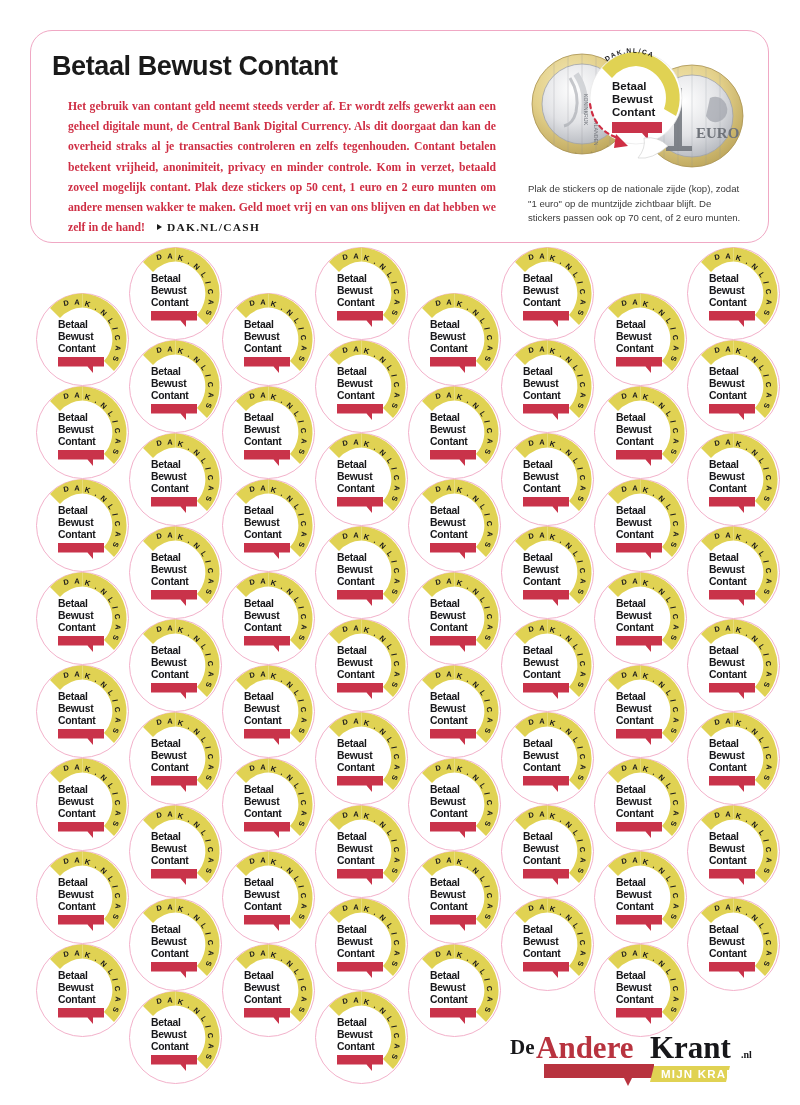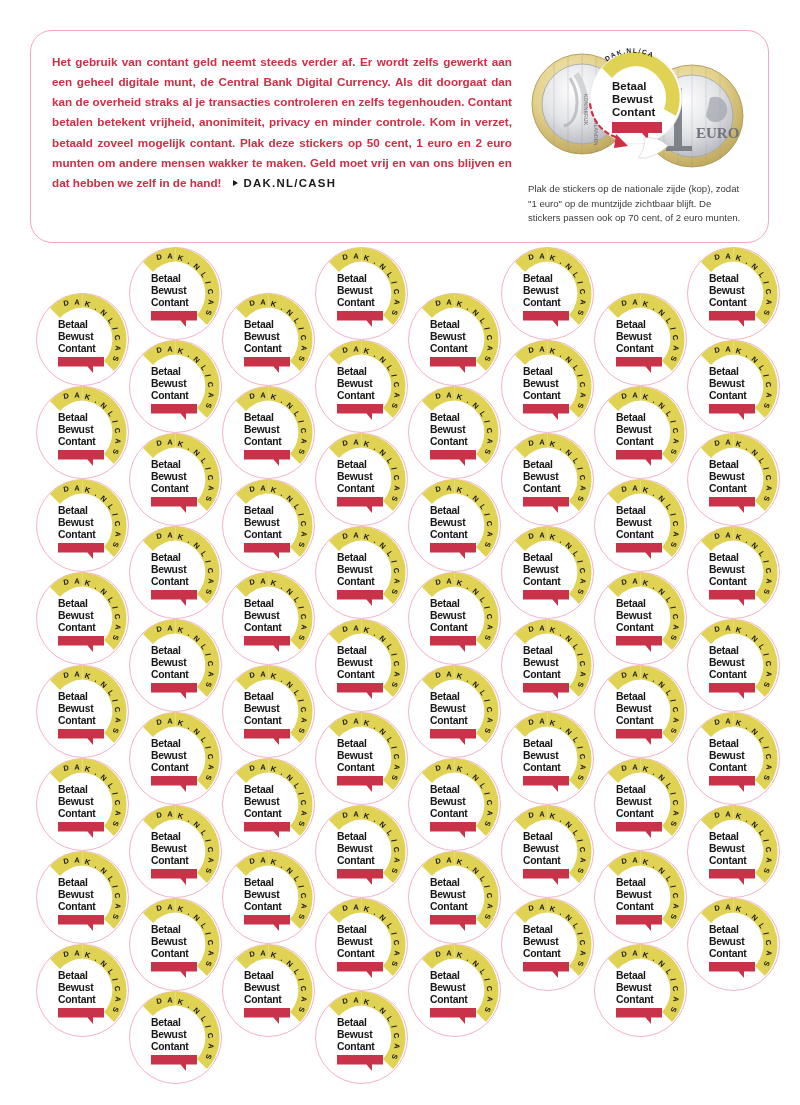--- a/index.html
+++ b/index.html
@@ -19,21 +19,21 @@
   .kicker{
     color:#cf2e44;font-size:11.2px;font-weight:bold;letter-spacing:2.0px;
     text-transform:uppercase;margin:0 0 5px 0;line-height:1.2;
   }
   .headline{
     color:#1a1a1a;font-size:27px;font-weight:bold;letter-spacing:-0.4px;
     margin:0 0 13px 0;line-height:1.08;
   }
   .body-copy{
     color:#cf2e44;font-size:11.7px;font-weight:bold;line-height:1.72;
-    margin:0;text-align:justify;
+    margin:16px;text-align:justify;font-family:Liberation Serif, serif;
   }
   .url-wrap{display:inline-block;white-space:nowrap;margin-left:12px;}
   .url-arrow{
     display:inline-block;width:0;height:0;vertical-align:1px;
     border-left:5px solid #1a1a1a;border-top:3.6px solid transparent;
     border-bottom:3.6px solid transparent;margin-right:5px;
   }
   .url-text{color:#1a1a1a;font-size:11.4px;font-weight:bold;letter-spacing:1.3px;}
 
   
@@ -57,20 +57,21 @@
   .logo svg{display:block;}
 </style>
 </head>
 <body>
 
 <div class="page">
 
   <div class="header-frame"></div>
 
   <div class="header-text">
+    <h1 class="headline">Betaal Bewust Contant</h1>
     <p class="body-copy"><span>Het gebruik van contant geld neemt steeds verder af. Er wordt zelfs gewerkt aan een geheel digitale munt, de Central Bank Digital Currency. Als dit doorgaat dan kan de overheid straks al je transacties controleren en zelfs tegenhouden. Contant betalen betekent vrijheid, anonimiteit, privacy en minder controle. Kom in verzet, betaald zoveel mogelijk contant. Plak deze stickers op 50 cent, 1 euro en 2 euro munten om andere mensen wakker te maken. Geld moet vrij en van ons blijven en dat hebben we zelf in de hand!</span><span class="url-wrap"><span class="url-arrow"></span><span class="url-text">DAK.NL/CASH</span></span></p>
   </div>
 
   <div class="coin-art">
     <svg viewBox="0 0 230 140" width="230" height="140">
       <defs>
         <radialGradient id="goldRim" cx="40%" cy="32%" r="72%">
           <stop offset="0%" stop-color="#f4e9b8"></stop>
           <stop offset="55%" stop-color="#e3d08a"></stop>
           <stop offset="100%" stop-color="#bda65c"></stop>
@@ -1017,14 +1018,25 @@
           <path id="arcp65" d="M 17 22 A 40 40 0 0 1 78 70" fill="none"></path>
           <text class="arc-text"><textPath href="#arcp65" startOffset="14%">D A K . N L / C A S H</textPath></text>
           <text class="st-line" x="24" y="37">Betaal</text>
           <text class="st-line" x="24" y="49">Bewust</text>
           <text class="st-line" x="24" y="61">Contant</text>
           <path d="M24 66 L70 66 L70 75.5 L59 75.5 L59 82 L53.5 75.5 L24 75.5 Z" fill="#c9334a"></path>
         </svg>
       </div>
     </div>
 
+  <div class="logo">
+    <svg viewBox="0 0 258 62" width="258" height="62">
+      <text x="2" y="26" font-family="Liberation Serif, serif" font-size="21" font-weight="bold" fill="#17171a">De</text>
+      <text x="28" y="30" font-family="Liberation Serif, serif" font-size="31" font-weight="bold" fill="#b8333f">Andere</text>
+      <text x="142" y="30" font-family="Liberation Serif, serif" font-size="31" font-weight="bold" fill="#17171a">Krant</text>
+      <text x="233" y="30" font-family="Liberation Serif, serif" font-size="10" font-weight="bold" fill="#17171a">.nl</text>
+      <path d="M36 36 L146 36 L146 50 L124 50 L120 58 L116 50 L36 50 Z" fill="#b8333f"></path>
+      <path d="M146 38 L222 38 L218 54 L142 54 Z" fill="#e0d253"></path>
+      <text x="153" y="50" font-family="Liberation Sans, sans-serif" font-size="11.5" font-weight="bold" fill="#ffffff" letter-spacing="1.2">MIJN KRANT</text>
+    </svg>
+  </div>
 
 </div>
 
 </body></html>

